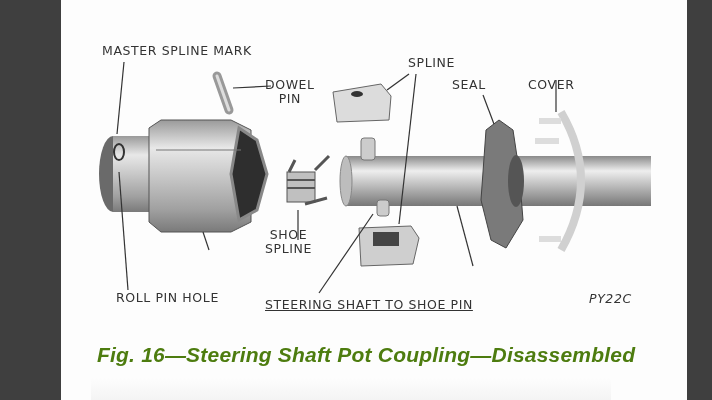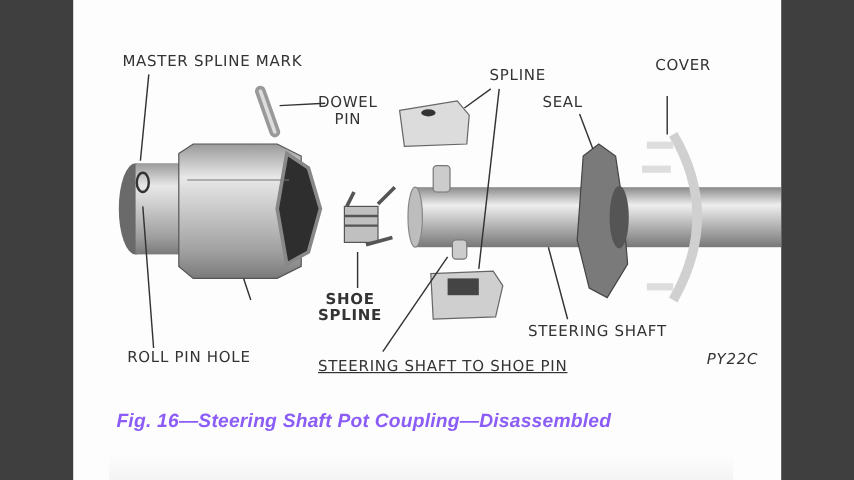--- a/index.html
+++ b/index.html
@@ -1,19 +1,19 @@
 <!DOCTYPE html>
 <html><head>
 <meta charset="utf-8">
 <style>
   html, body { margin:0; padding:0; }
   body { width:712px; height:400px; background:#3f3f3f; position:relative; overflow:hidden; font-family:"DejaVu Sans", sans-serif; }
-  .page { position:absolute; left:61px; top:0; width:590px; height:400px; background:#fdfdfd; overflow:hidden; }
+  .page { position:absolute; left:61px; top:0; width:590px; height:400px; background:#fdfdfd; overflow:hidden;padding-left:36px; }
   .lbl { position:absolute; font-family:"DejaVu Sans", sans-serif; font-size:12.5px; color:#333; letter-spacing:0.6px; white-space:nowrap; line-height:1.15; text-align:center; }
-  .caption { position:absolute; left:36px; top:343px; font-family:"Liberation Sans", sans-serif; font-weight:bold; font-style:italic; font-size:16px; color:#8b5cf6; white-space:nowrap; letter-spacing:0.2px; }
+  .caption { position:absolute; left:36px; top:343px; font-family:"Liberation Sans", sans-serif; font-weight:bold; font-style:italic; font-size:21px; color:#4d7c0f; white-space:nowrap; letter-spacing:0.2px; }
   svg.art { position:absolute; left:0; top:0; }
   .ghost { position:absolute; left:30px; top:378px; width:520px; height:22px; background:linear-gradient(180deg, #fdfdfd, #f4f4f4); }
 </style>
 </head>
 <body>
 
 <div class="page">
 
   <svg class="art" width="590" height="400" viewBox="0 0 590 400">
     <defs>
@@ -96,25 +96,24 @@
     </g>
   </svg>
 
   <div class="lbl" style="left:41px; top:44px;">MASTER SPLINE MARK</div>
   <div class="lbl" style="left:204px; top:78px;">
     <div>DOWEL</div>
     <div>PIN</div>
   </div>
   <div class="lbl" style="left:347px; top:56px;">SPLINE</div>
   <div class="lbl" style="left:391px; top:78px;">SEAL</div>
-  <div class="lbl" style="left:467px; top:47px;margin-left:18px;">COVER</div>
-  <div class="lbl" style="left:204px; top:242px;font-weight:bold;">
+  <div class="lbl" style="left:467px; top:78px;">COVER</div>
+  <div class="lbl" style="left:204px; top:228px;">
     <div>SHOE</div>
     <div>SPLINE</div>
   </div>
-  <div class="lbl" style="left:45px; top:291px;">ROLL PIN HOLE</div>
-  <div class="lbl" style="left:379px; top:269px;">STEERING SHAFT</div>
+  <div class="lbl" style="left:55px; top:291px;">ROLL PIN HOLE</div>
   <div class="lbl" style="left:204px; top:298px;text-decoration:underline;">STEERING SHAFT TO SHOE PIN</div>
   <div class="lbl" style="left:528px; top:292px;font-style:italic;">PY22C</div>
 
   <div class="caption">Fig. 16—Steering Shaft Pot Coupling—Disassembled</div>
   <div class="ghost"></div>
 </div>
 
 </body></html>

